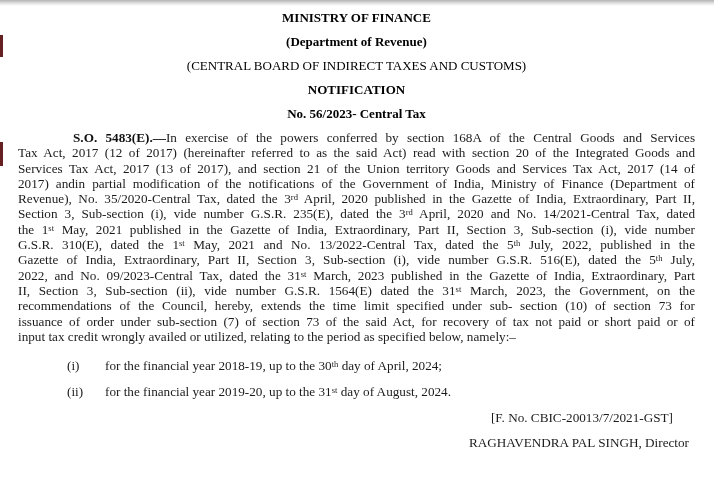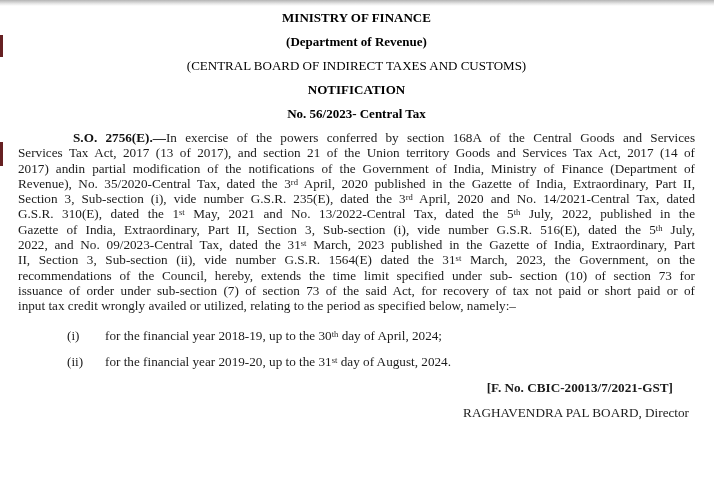--- a/index.html
+++ b/index.html
@@ -62,21 +62,20 @@
     line-height: 16px;
     margin-bottom: 10px;
   }
   .li-marker { display: inline-block; width: 38px; }
   .file-no {
     margin-top: 8px;
     text-align: right;
     padding-right: 22px;
     font-size: 13.2px;
     line-height: 16px;
-    font-weight: bold;
   }
   .signatory {
     margin-top: 9px;
     text-align: right;
     padding-right: 6px;
     font-size: 13.2px;
     line-height: 16px;
   }
 </style>
 </head>
@@ -90,35 +89,37 @@
     </div>
 
   <div class="content">
     <div class="hline bold">MINISTRY OF FINANCE</div>
     <div class="hline bold">(Department of Revenue)</div>
     <div class="hline">(CENTRAL BOARD OF INDIRECT TAXES AND CUSTOMS)</div>
     <div class="hline bold">NOTIFICATION</div>
     <div class="hline bold">No. 56/2023- Central Tax</div>
 
     <div class="para" id="paragraph">
-        <div class="line jl indent"><b>S.O. 2756(E).—</b>In exercise of the powers conferred by section 168A of the Central Goods and Services</div>
+        <div class="line jl indent"><b>S.O. 5483(E).—</b>In exercise of the powers conferred by section 168A of the Central Goods and Services</div>
+        <div class="line jl">Tax Act, 2017 (12 of 2017) (hereinafter referred to as the said Act) read with section 20 of the Integrated Goods and</div>
         <div class="line jl">Services Tax Act, 2017 (13 of 2017), and section 21 of the Union territory Goods and Services Tax Act, 2017 (14 of</div>
         <div class="line jl">2017) andin partial modification of the notifications of the Government of India, Ministry of Finance (Department of</div>
         <div class="line jl">Revenue), No. 35/2020-Central Tax, dated the 3<sup>rd</sup> April, 2020 published in the Gazette of India, Extraordinary, Part II,</div>
         <div class="line jl">Section 3, Sub-section (i), vide number G.S.R. 235(E), dated the 3<sup>rd</sup> April, 2020 and No. 14/2021-Central Tax, dated</div>
+        <div class="line jl">the 1<sup>st</sup> May, 2021 published in the Gazette of India, Extraordinary, Part II, Section 3, Sub-section (i), vide number</div>
         <div class="line jl">G.S.R. 310(E), dated the 1<sup>st</sup> May, 2021 and No. 13/2022-Central Tax, dated the 5<sup>th</sup> July, 2022, published in the</div>
         <div class="line jl">Gazette of India, Extraordinary, Part II, Section 3, Sub-section (i), vide number G.S.R. 516(E), dated the 5<sup>th</sup> July,</div>
         <div class="line jl">2022, and No. 09/2023-Central Tax, dated the 31<sup>st</sup> March, 2023 published in the Gazette of India, Extraordinary, Part</div>
         <div class="line jl">II, Section 3, Sub-section (ii), vide number G.S.R. 1564(E) dated the 31<sup>st</sup> March, 2023, the Government, on the</div>
         <div class="line jl">recommendations of the Council, hereby, extends the time limit specified under sub- section (10) of section 73 for</div>
         <div class="line jl">issuance of order under sub-section (7) of section 73 of the said Act, for recovery of tax not paid or short paid or of</div>
         <div class="line">input tax credit wrongly availed or utilized, relating to the period as specified below, namely:–</div>
       </div>
 
     <div class="list" id="list">
         <div class="li-row"><span class="li-marker">(i)</span><span>for the financial year 2018-19, up to the 30<sup>th</sup> day of April, 2024;</span></div>
         <div class="li-row"><span class="li-marker">(ii)</span><span>for the financial year 2019-20, up to the 31<sup>st</sup> day of August, 2024.</span></div>
       </div>
 
     <div class="file-no">[F. No. CBIC-20013/7/2021-GST]</div>
-    <div class="signatory">RAGHAVENDRA PAL BOARD, Director</div>
+    <div class="signatory">RAGHAVENDRA PAL SINGH, Director</div>
   </div>
 </div>
 
 </body></html>

